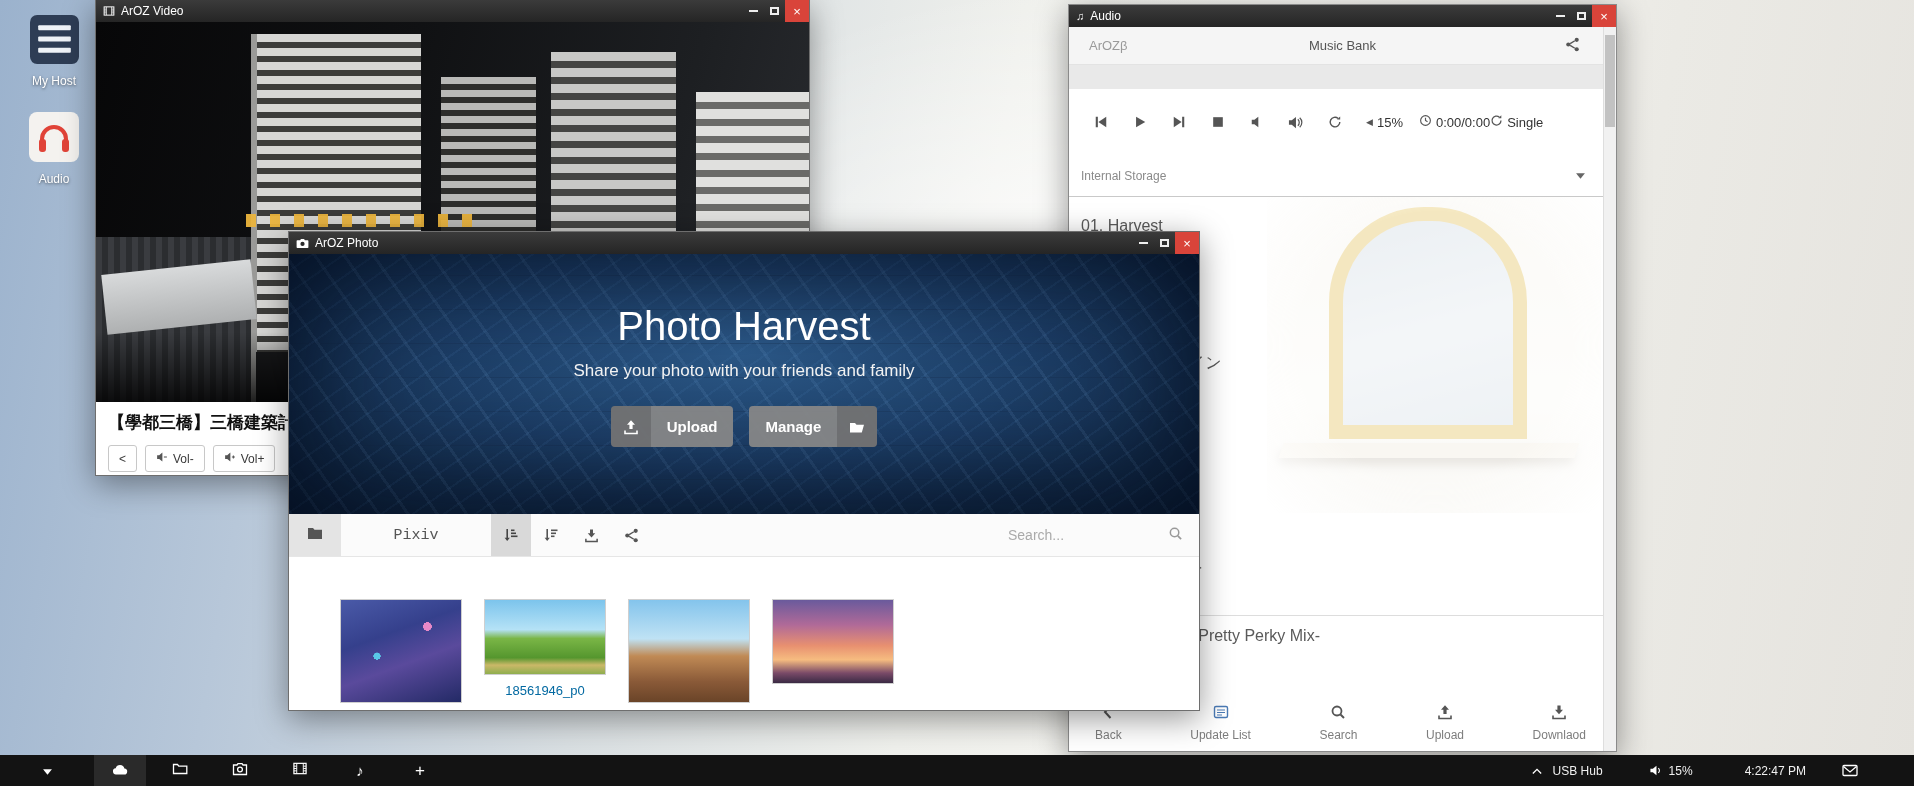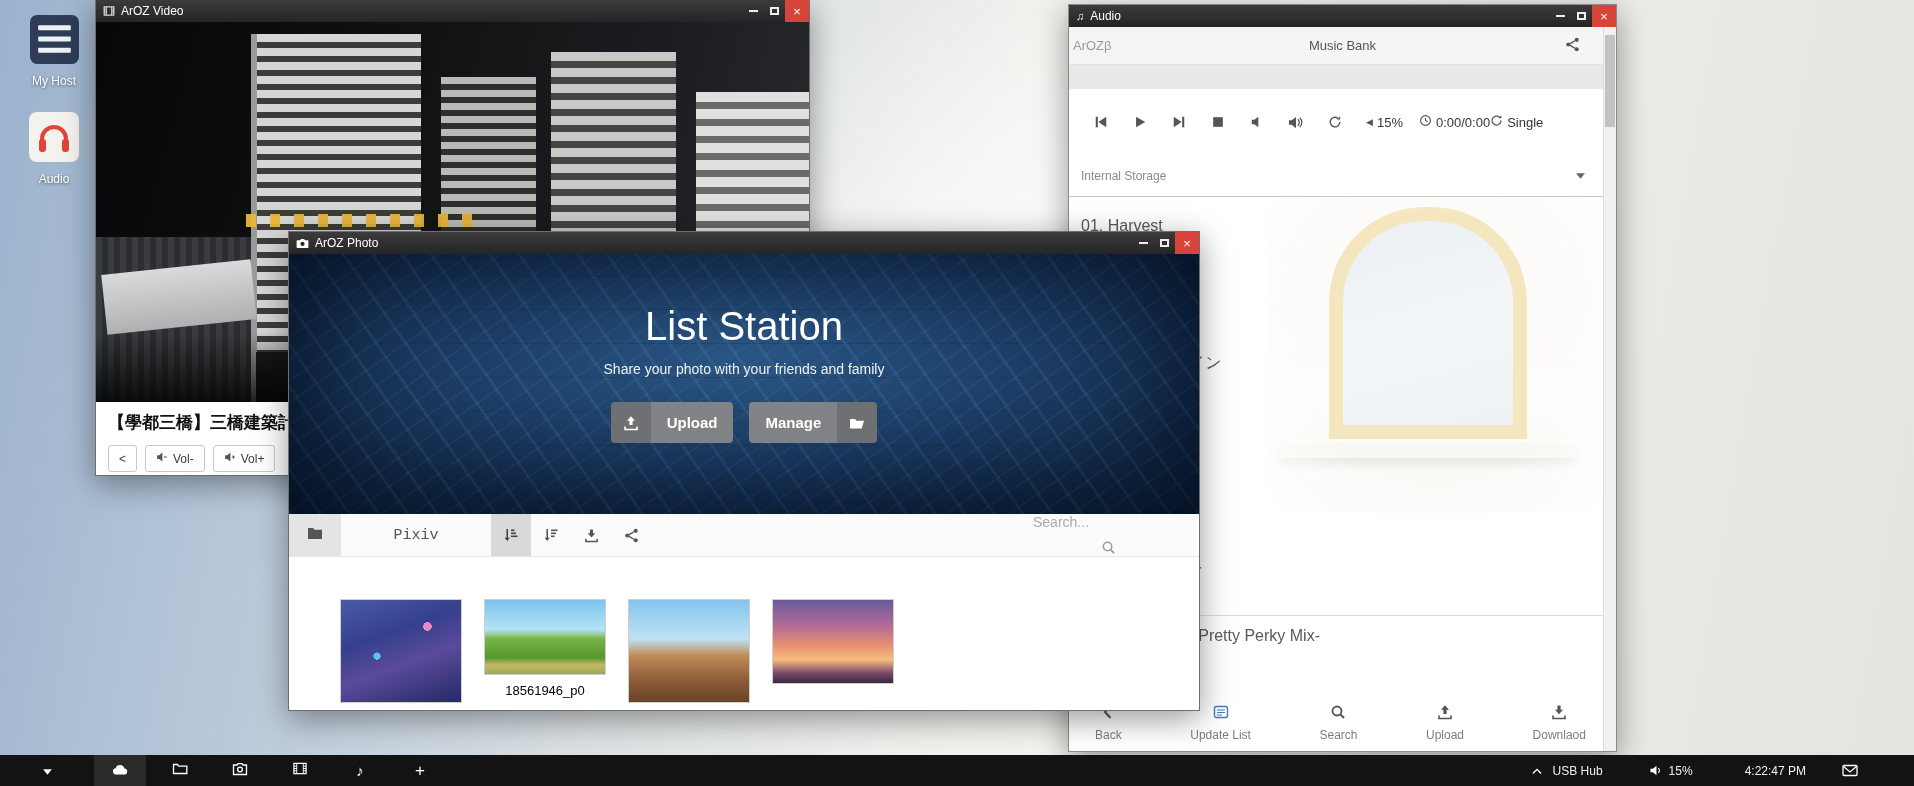--- a/index.html
+++ b/index.html
@@ -30,21 +30,21 @@
     background:linear-gradient(105deg,#070708 0%,#101113 40%,#1d1f22 75%,#2a2c30 100%);}
   .bldg{position:absolute;}
   #video-caption{height:73px;background:#fff;padding:9px 12px 0;overflow:hidden;}
   #video-article{font-size:17px;font-weight:600;color:#111;white-space:nowrap;}
   #video-controls{display:flex;gap:8px;margin-top:11px;}
   .vbtn{height:27px;border:1px solid #c8c8c8;background:#fff;border-radius:3px;font-size:12px;color:#3a3a3a;display:inline-flex;align-items:center;gap:5px;padding:0 10px;}
 
   
   #audio-window{left:1068px;top:4px;width:549px;height:748px;z-index:20;display:flex;flex-direction:column;border-color:#8a8a8a;}
   .aw-header{height:38px;background:#f5f5f5;border-bottom:1px solid #e3e3e3;display:flex;align-items:center;font-size:13px;flex:0 0 38px;}
-  .aw-brand{color:#9a9a9a;padding-left:4px;width:170px;}
+  .aw-brand{color:#9a9a9a;padding-left:20px;width:170px;}
   .aw-section{color:#555;flex:1;text-align:center;}
   .aw-share{width:170px;display:flex;justify-content:flex-end;padding-right:36px;}
   .aw-nowplaying{height:46px;flex:0 0 46px;padding:18px 0 0 12px;font-size:12px;color:#9a9a9a;letter-spacing:.3px;background:#fff;}
   .aw-progress{height:24px;flex:0 0 24px;background:#e9e9e9;}
   .aw-controls{height:66px;flex:0 0 66px;background:#fff;display:flex;align-items:center;padding-left:24px;}
   .actl{display:flex;align-items:center;justify-content:center;width:15px;margin-right:24px;}
   .actl-text{font-size:13px;color:#333;display:flex;align-items:center;gap:4px;}
   .aw-storage{height:42px;flex:0 0 42px;border-bottom:1px solid #c9c9c9;background:#fff;display:flex;align-items:center;padding:0 30px 0 12px;font-size:12px;color:#8a8a8a;}
   .aw-storage .spacer{flex:1;}
   .aw-list{flex:1;position:relative;overflow:hidden;background:#fff;padding-top:10px;}
@@ -69,37 +69,37 @@
   #photo-window{left:288px;top:231px;width:912px;height:480px;z-index:30;display:flex;flex-direction:column;}
   #photo-hero{position:relative;height:260px;flex:0 0 260px;overflow:hidden;text-align:center;color:#fff;
     background:radial-gradient(ellipse at 50% 38%,#2c5a8a 0%,#1d3f68 45%,#132c4a 75%,#0e2138 100%);}
   #photo-hero::before{content:"";position:absolute;inset:0;
     background:
       repeating-linear-gradient(55deg,rgba(140,190,240,.10) 0 3px,transparent 3px 24px),
       repeating-linear-gradient(-35deg,rgba(90,150,210,.09) 0 2px,transparent 2px 18px),
       repeating-linear-gradient(0deg,rgba(20,40,70,.25) 0 1px,transparent 1px 34px);}
   #photo-hero::after{content:"";position:absolute;inset:0;box-shadow:inset 0 0 130px rgba(0,8,25,.85);}
   .hero-title{position:relative;z-index:2;margin-top:50px;font-size:40px;font-weight:400;}
-  .hero-sub{position:relative;z-index:2;margin-top:12px;font-size:14px;color:#f2f2f2;}
+  .hero-sub{position:relative;z-index:2;margin-top:12px;font-size:17px;color:#f2f2f2;}
   .hero-btns{position:relative;z-index:2;margin-top:25px;display:flex;justify-content:center;gap:16px;}
   .hero-btn{display:inline-flex;align-items:stretch;height:41px;background:rgba(135,135,135,.94);color:#fff;font-size:15px;font-weight:bold;border-radius:4px;overflow:hidden;}
   .hero-btn .seg-icon{width:40px;display:flex;align-items:center;justify-content:center;background:rgba(0,0,0,.14);}
   .hero-btn .seg-text{display:flex;align-items:center;padding:0 16px;}
   #photo-toolbar{height:43px;flex:0 0 43px;background:#fbfbfb;border-bottom:1px solid #e6e6e6;display:flex;align-items:stretch;}
   .pt-folderbtn{width:52px;background:#e4e4e4;display:flex;align-items:center;justify-content:center;}
   .pt-album{width:150px;display:flex;align-items:center;justify-content:center;font-size:15px;color:#555;font-family:Liberation Mono, monospace;}
   .pt-iconbtn{width:40px;display:flex;align-items:center;justify-content:center;}
   .pt-iconbtn.active{background:#d9d9d9;}
-  .pt-search{margin-left:auto;display:flex;align-items:center;gap:10px;padding-right:16px;flex-direction:column;}
+  .pt-search{margin-left:auto;display:flex;align-items:center;gap:10px;padding-right:16px;}
   .pt-search input{border:none;outline:none;background:transparent;font-size:14px;color:#444;width:150px;}
   .pt-search input::placeholder{color:#aaa;}
   #photo-grid{flex:1;background:#fff;display:flex;gap:22px;padding:42px 0 0 51px;overflow:hidden;}
   .thumb{width:122px;flex:0 0 122px;}
   .timg{width:122px;border:1px solid #cfcfcf;}
-  .tlbl{text-align:center;font-size:13px;color:#000000;margin-top:8px;}
+  .tlbl{text-align:center;font-size:13px;color:#0369a1;margin-top:8px;}
   .t1{height:89px;background:
       radial-gradient(ellipse 26px 12px at 28% 28%,#fff 55%,rgba(255,255,255,0) 60%),
       radial-gradient(ellipse 34px 14px at 64% 18%,#fff 55%,rgba(255,255,255,0) 60%),
       radial-gradient(ellipse 30px 24px at 50% 60%,#3f8c34 60%,rgba(0,0,0,0) 66%),
       linear-gradient(180deg,#6db9e8 0%,#9fd4f2 58%,#7fba55 66%,#4e9338 100%);}
   .t2{height:104px;background:
       radial-gradient(circle 6px at 72% 26%,#e889c8 70%,rgba(0,0,0,0) 74%),
       radial-gradient(circle 5px at 30% 55%,#59c8e8 70%,rgba(0,0,0,0) 74%),
       linear-gradient(160deg,#4a5aa8 0%,#35408c 35%,#5a4a9c 60%,#232a66 100%);}
   .t3{height:76px;background:linear-gradient(180deg,#7cc4ec 0%,#b5e2f6 40%,#7ab646 52%,#55962e 78%,#cbb868 88%,#8fae4e 100%);}
@@ -382,21 +382,21 @@
       <span class="tb-btn">
           <span class="ico-min"></span>
         </span>
       <span class="tb-btn">
           <span class="ico-max"></span>
         </span>
       <span class="tb-btn tb-close">×</span>
     </div>
 
     <div id="photo-hero">
-      <div class="hero-title">List Station</div>
+      <div class="hero-title">Photo Harvest</div>
       <div class="hero-sub">Share your photo with your friends and family</div>
       <div class="hero-btns">
         <div class="hero-btn">
           <span class="seg-icon">
               <svg width="16" height="16" viewBox="0 0 16 16">
                 <path d="M8 1.2l4 4.5H9.6V10H6.4V5.7H4z" fill="#fff"></path>
                 <path d="M2 11.5v3h12v-3" stroke="#fff" stroke-width="1.6" fill="none"></path>
               </svg>
             </span>
           <span class="seg-text">Upload</span>

